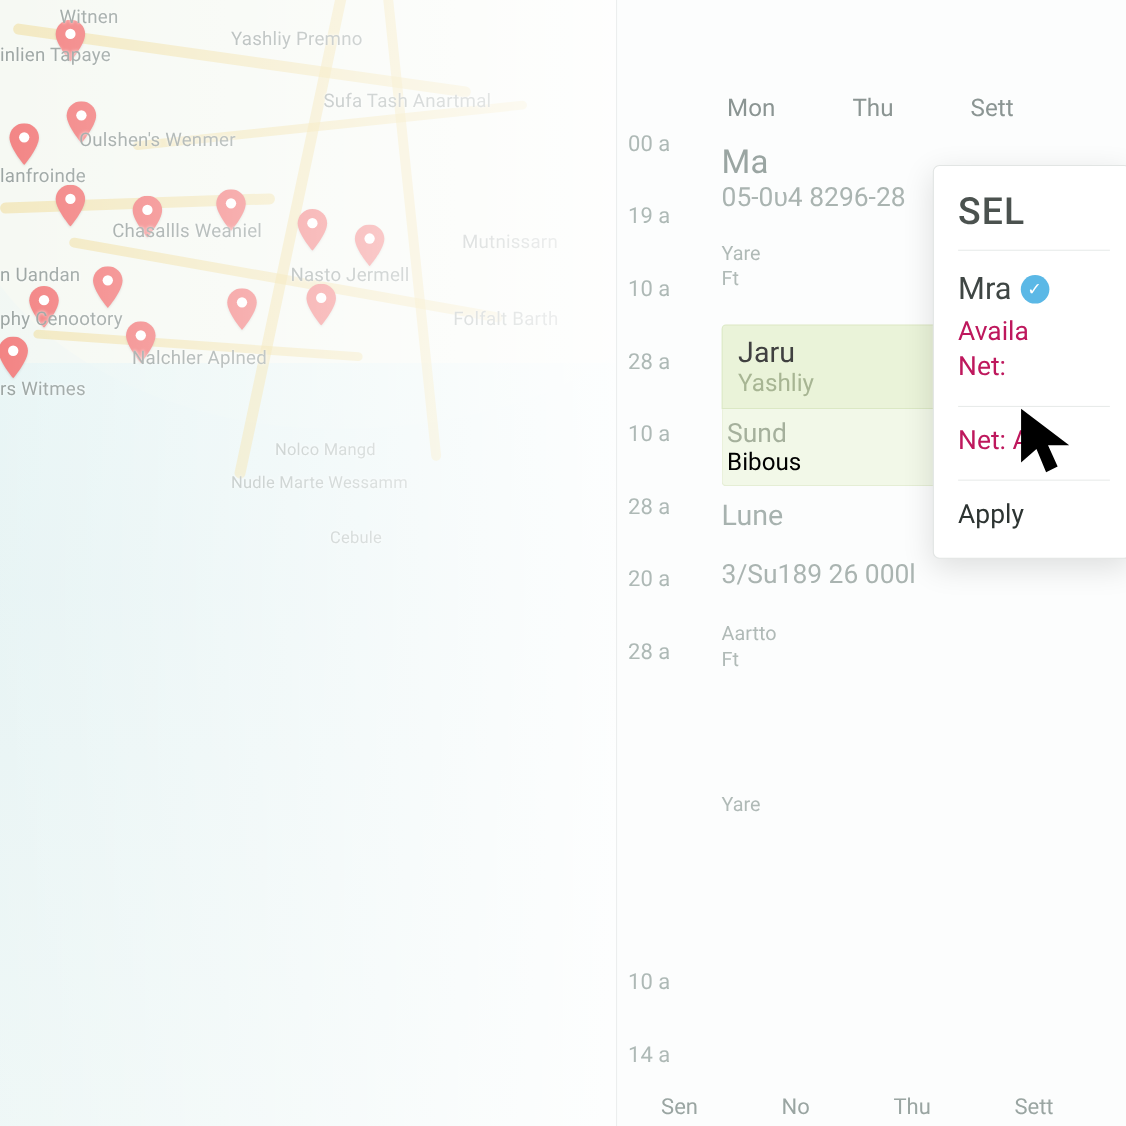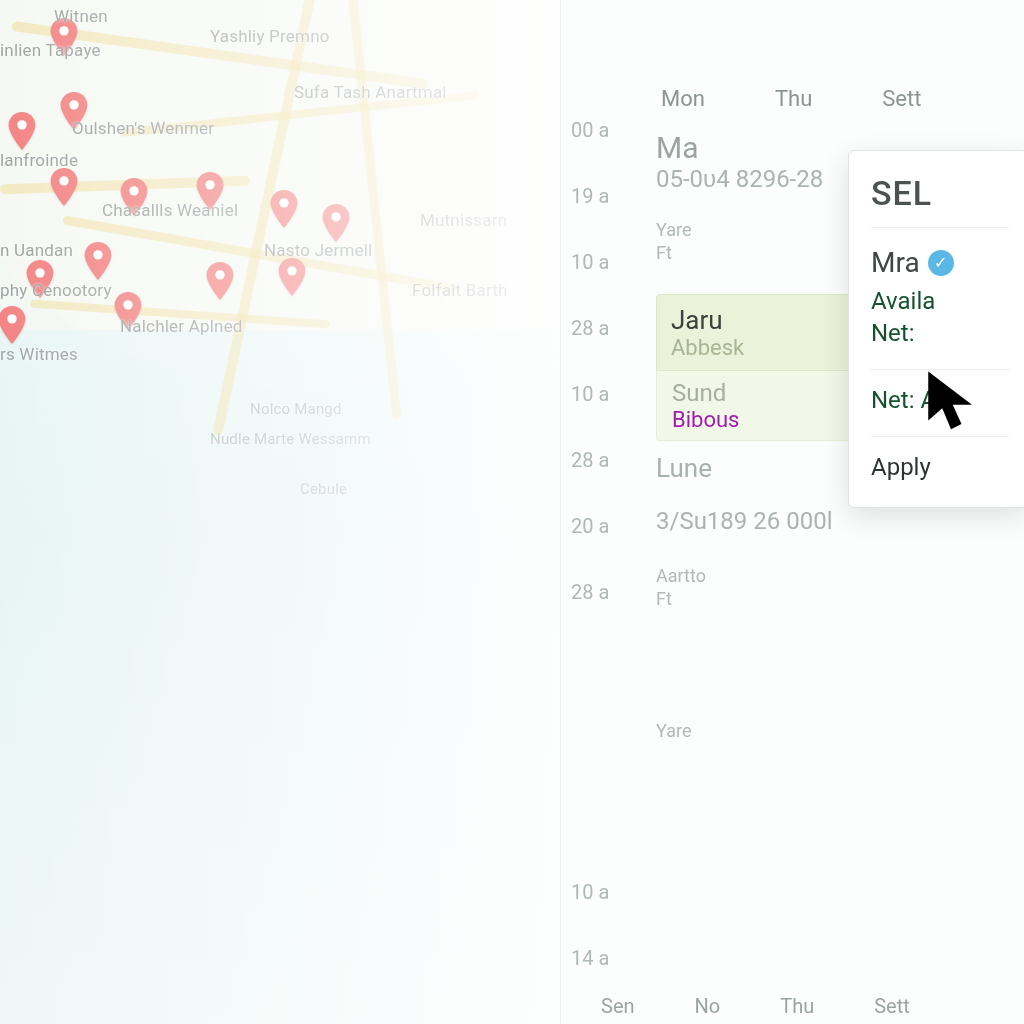--- a/index.html
+++ b/index.html
@@ -46,48 +46,48 @@
 
   .entry-col { position:absolute; left:95px; top:130px; width:200px; }
   .entry-head .t1 { color:#9aa5a2; font-size:30px; }
   .entry-head .t2 { color:#aab4b1; font-size:24px; margin-bottom:26px; }
   .entry-small { color:#b0bab7; font-size:18px; line-height:1.25; margin-bottom:30px; }
   .entry-green { background:#eaf3d9; border:1px solid #dbe8c4; border-radius:4px 4px 0 0;
                  padding:10px 14px; }
   .entry-green .t1 { color:#404040; font-size:26px; }
   .entry-green .t2 { color:#a7b593; font-size:22px; }
   .entry-green2 { background:#f2f8e8; border:1px solid #e5eed5; border-top:none;
-                  border-radius:0 0 4px 4px; padding:8px 15px; margin-bottom:12px; }
+                  border-radius:0 0 4px 4px; padding:8px 4px; margin-bottom:12px; }
   .entry-green2 .t1 { color:#a5b09c; font-size:24px; }
-  .entry-green2 .t2 { color:#a21caf; font-size:22px; }
+  .entry-green2 .t2 { color:#000000; font-size:22px; }
   .entry-plain .t1 { color:#a7b2af; font-size:26px; margin-top:8px; }
   .entry-head2 { margin-top:24px; }
   .entry-head2 .t1 { color:#9aa5a2; font-size:30px; }
   .entry-head2 .t2 { color:#aab4b1; font-size:24px; }
 
   .time-col2 { position:absolute; left:10px; top:880px; color:#aeb9b6; font-size:20px; }
   .time-col2 div { height:66px; }
 
   .bottom-days { position:absolute; bottom:6px; left:40px; right:0; display:flex;
-                 gap:60px; color:#9aa5a2; font-size:20px; }
+                 gap:76px; color:#9aa5a2; font-size:20px; }
 
   
   .popover { position:absolute; top:150px; right:-4px; width:180px; background:#fff;
              border:1px solid #e2e5e4; border-radius:6px;
              box-shadow:0 8px 28px rgba(0,0,0,.12); padding:22px 18px 26px 22px;
              overflow:hidden; }
   .popover h2 { font-size:34px; font-weight:500; color:#4b524f; letter-spacing:1px;
                 border-bottom:1px solid #e8ebea; padding-bottom:14px; margin-bottom:18px;
                 white-space:nowrap; }
   .popover .name-row { font-size:28px; color:#3f4644; margin-bottom:8px; display:flex;
                        align-items:center; gap:8px; }
   .badge { width:26px; height:26px; border-radius:50%; background:#5bb8e6;
            display:inline-flex; align-items:center; justify-content:center;
            color:#fff; font-size:16px; }
-  .popover .line { font-size:24px; color:#14532d; margin-bottom:4px; }
+  .popover .line { font-size:24px; color:#be185d; margin-bottom:4px; }
   .popover .sep { border-top:1px solid #e8ebea; margin:22px 0 16px; }
   .apply { font-size:24px; color:#2d3432; margin-top:10px; white-space:nowrap; }
 
   .cursor { position:absolute; top:368px; right:42px; width:62px; height:70px;
             pointer-events:none; z-index:10; }
   .cursor svg { width:100%; height:100%; }
 </style>
 </head>
 <body>
 
@@ -207,21 +207,21 @@
     <div class="entry-head">
       <div class="t1">Ma</div>
       <div class="t2">05-0ᴜ4 8296-28</div>
     </div>
     <div class="entry-small">
       <div>Yare</div>
       <div>Ft</div>
     </div>
     <div class="entry-green">
       <div class="t1">Jaru</div>
-      <div class="t2">Abbesk</div>
+      <div class="t2">Yashliy</div>
     </div>
     <div class="entry-green2">
       <div class="t1">Sund</div>
       <div class="t2">Bibous</div>
     </div>
     <div class="entry-plain">
       <div class="t1">Lune</div>
     </div>
     <div class="entry-head2">
       <div class="t2">3/Su189 26 000l</div>

